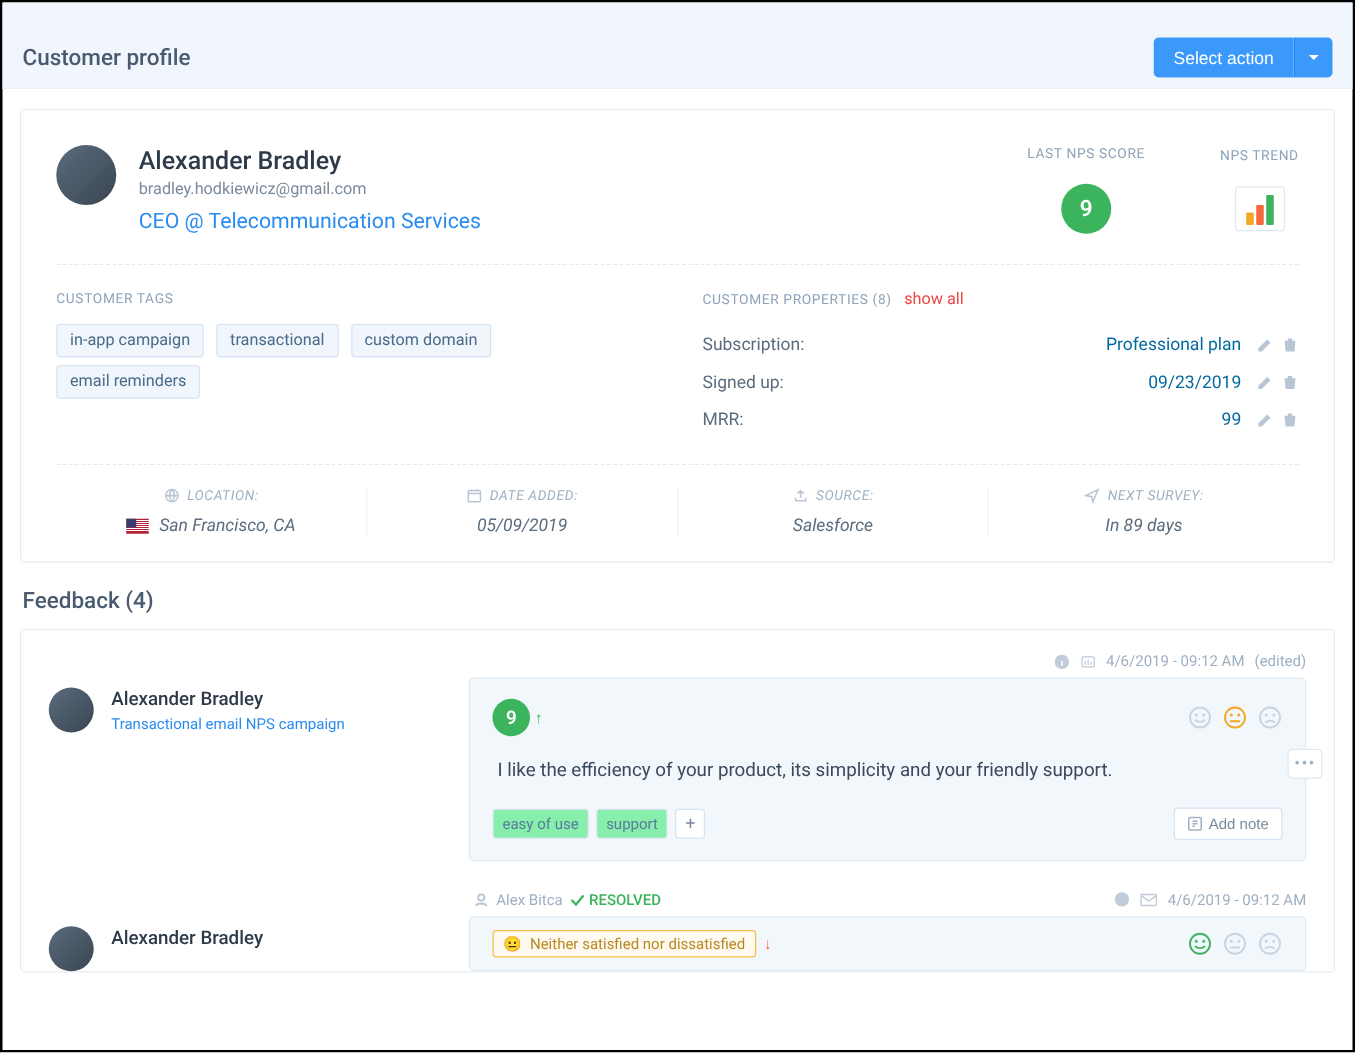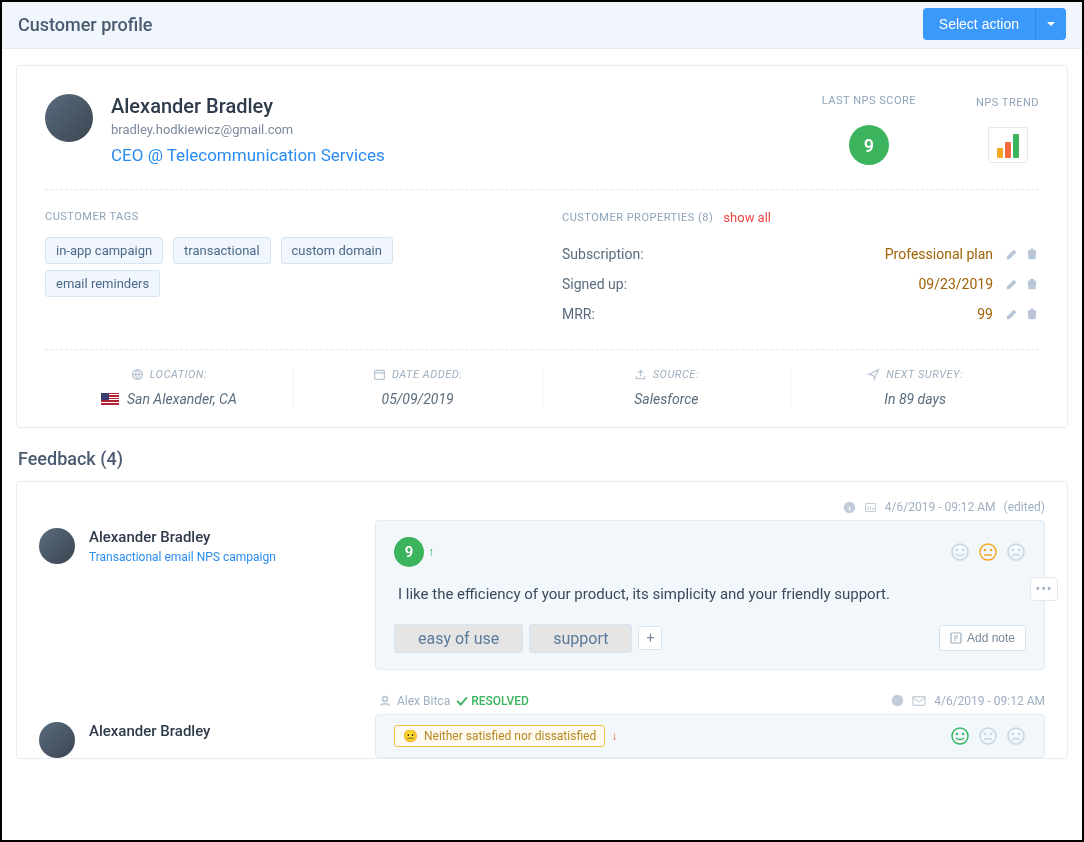--- a/index.html
+++ b/index.html
@@ -1,18 +1,18 @@
 <!DOCTYPE html>
 <html><head>
 <meta charset="utf-8">
 <style>
 * { box-sizing: border-box; margin: 0; padding: 0; }
 body { font-family: -apple-system, BlinkMacSystemFont, "Segoe UI", Roboto, Helvetica, Arial, sans-serif; background: #fff; color: #2e3a4a; width: 1084px; height: 842px; overflow: hidden; }
 .frame { border: 2px solid #000; width: 1084px; height: 842px; padding: 0; }
-.topbar { display: flex; align-items: center; justify-content: space-between; padding: 6px 16px 8px 16px; background: #f0f6fc; border-bottom: 1px solid #e6edf4; }
+.topbar { display: flex; align-items: center; justify-content: space-between; padding: 28px 16px 8px 16px; background: #f0f6fc; border-bottom: 1px solid #e6edf4; }
 .topbar-title { font-size: 18px; font-weight: 500; color: #4a5a70; }
 .action-btn-group { display: flex; }
 .action-btn { background: #3b99fc; color: #fff; border: none; padding: 8px 16px; font-size: 14px; border-radius: 4px 0 0 4px; cursor: pointer; }
 .action-btn-caret { background: #3b99fc; color: #fff; border: none; border-left: 1px solid #2a87e8; padding: 8px 10px; border-radius: 0 4px 4px 0; cursor: pointer; display: flex; align-items: center; }
 .action-btn-caret svg { width: 10px; height: 10px; fill: #fff; }
 
 .content { padding: 16px 14px 0 14px; }
 .card { background: #fff; border: 1px solid #e6edf4; border-radius: 4px; padding: 28px 28px 20px 28px; box-shadow: 0 1px 1px rgba(0,0,0,0.02); }
 
 .profile-top { display: flex; justify-content: space-between; padding-bottom: 24px; border-bottom: 1px dashed #e0e8f0; }
@@ -33,21 +33,21 @@
 .trend-bar.b3 { height: 24px; background: #3cb35d; }
 
 .profile-mid { display: flex; gap: 40px; padding: 20px 0; border-bottom: 1px dashed #e0e8f0; }
 .tags-col { flex: 1; }
 .props-col { flex: 1; }
 .section-label { font-size: 11px; color: #8ea3b8; letter-spacing: 0.5px; margin-bottom: 14px; display: flex; align-items: center; gap: 10px; }
 .show-all { font-size: 13px; color: #ef4444; letter-spacing: 0; cursor: pointer; text-transform: none; }
 .tag { display: inline-block; background: #f0f6fc; border: 1px solid #d6e4f2; color: #4a6a8a; font-size: 13px; padding: 5px 10px; border-radius: 3px; margin-right: 6px; margin-bottom: 6px; }
 .prop-row { display: flex; align-items: center; padding: 7px 0; }
 .prop-key { font-size: 14px; color: #5a6c7d; flex: 1; }
-.prop-val { font-size: 14px; color: #a16207; text-align: center; margin-right: 12px; }
+.prop-val { font-size: 14px; color: #0369a1; text-align: center; margin-right: 12px; }
 .prop-actions { display: flex; gap: 6px; }
 .prop-actions svg { width: 14px; height: 14px; fill: #b8c5d4; cursor: pointer; }
 
 .profile-bottom { display: flex; padding-top: 18px; font-style: italic; }
 .meta-col { flex: 1; text-align: center; border-right: 1px solid #eef3f8; }
 .meta-col:last-child { border-right: none; }
 .meta-label { font-size: 11px; color: #9eb0c2; letter-spacing: 0.5px; margin-bottom: 10px; display: flex; align-items: center; justify-content: center; gap: 6px; }
 .meta-label svg { width: 13px; height: 13px; fill: none; stroke: #b8c5d4; stroke-width: 1.5; }
 .meta-val { font-size: 14px; color: #5a6c7d; display: flex; align-items: center; justify-content: center; gap: 8px; }
 
@@ -67,21 +67,21 @@
 .arrow-up { color: #3cb35d; font-size: 12px; }
 .arrow-down { color: #f56a3c; font-size: 12px; }
 .faces { display: flex; gap: 8px; }
 .face { width: 20px; height: 20px; }
 .face svg { width: 20px; height: 20px; fill: none; stroke: #c8d4e0; stroke-width: 1.5; }
 .face.neutral svg { stroke: #f5a623; }
 .face.happy-g svg { stroke: #3cb35d; }
 .fb-text { font-size: 15px; color: #3a4a5c; margin: 10px 4px 18px 4px; line-height: 1.5; }
 .fb-footer { display: flex; justify-content: space-between; align-items: center; }
 .fb-tags { display: flex; gap: 6px; align-items: center; }
-.mini-tag { background: #e5e5e5; border: 1px solid #d6e4f2; color: #5a7a9a; font-size: 16px; padding: 4px 23px; border-radius: 3px; }
+.mini-tag { background: #86efac; border: 1px solid #d6e4f2; color: #5a7a9a; font-size: 12px; padding: 4px 7px; border-radius: 3px; }
 .plus-btn { width: 24px; height: 24px; border: 1px solid #d6e4f2; border-radius: 3px; display: flex; align-items: center; justify-content: center; color: #7a8a9c; background: #fff; font-size: 14px; cursor: pointer; }
 .add-note { background: #fff; border: 1px solid #d6e4f2; color: #7a8a9c; font-size: 12px; padding: 5px 10px; border-radius: 3px; display: flex; align-items: center; gap: 5px; cursor: pointer; }
 .more-btn { position: absolute; right: -14px; top: 56px; background: #fff; border: 1px solid #e0e8f0; border-radius: 4px; width: 28px; height: 24px; display: flex; align-items: center; justify-content: center; color: #9eb0c2; font-size: 14px; cursor: pointer; letter-spacing: 1px; }
 
 .fb-status-line { display: flex; justify-content: space-between; align-items: center; margin-top: 24px; padding-left: 340px; font-size: 12px; }
 .fb-status-left { display: flex; align-items: center; gap: 6px; color: #9eb0c2; }
 .fb-status-left svg { width: 12px; height: 12px; fill: none; stroke: #b8c5d4; stroke-width: 1.5; }
 .resolved { color: #3cb35d; font-weight: 500; display: flex; align-items: center; gap: 3px; }
 .fb-status-right { display: flex; align-items: center; gap: 8px; color: #9eb0c2; }
 
@@ -191,21 +191,21 @@
         <div class="meta-col">
           <div class="meta-label">
               <svg viewBox="0 0 16 16">
                 <circle cx="8" cy="8" r="6"></circle>
                 <path d="M2 8 L14 8 M8 2 C5 5 5 11 8 14 M8 2 C11 5 11 11 8 14"></path>
               </svg>
               <span>LOCATION:</span>
             </div>
           <div class="meta-val">
               <span class="flag-us"></span>
-              <span>San Alexander, CA</span>
+              <span>San Francisco, CA</span>
             </div>
         </div>
         <div class="meta-col">
           <div class="meta-label">
               <svg viewBox="0 0 16 16">
                 <rect x="2" y="3" width="12" height="11" rx="1"></rect>
                 <path d="M2 6 L14 6 M5 2 L5 4 M11 2 L11 4"></path>
               </svg>
               <span>DATE ADDED:</span>
             </div>

